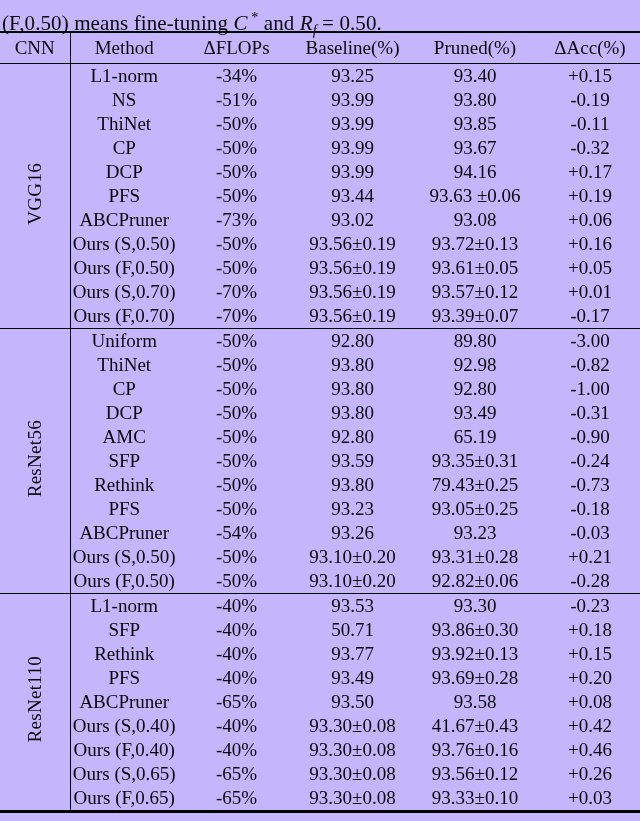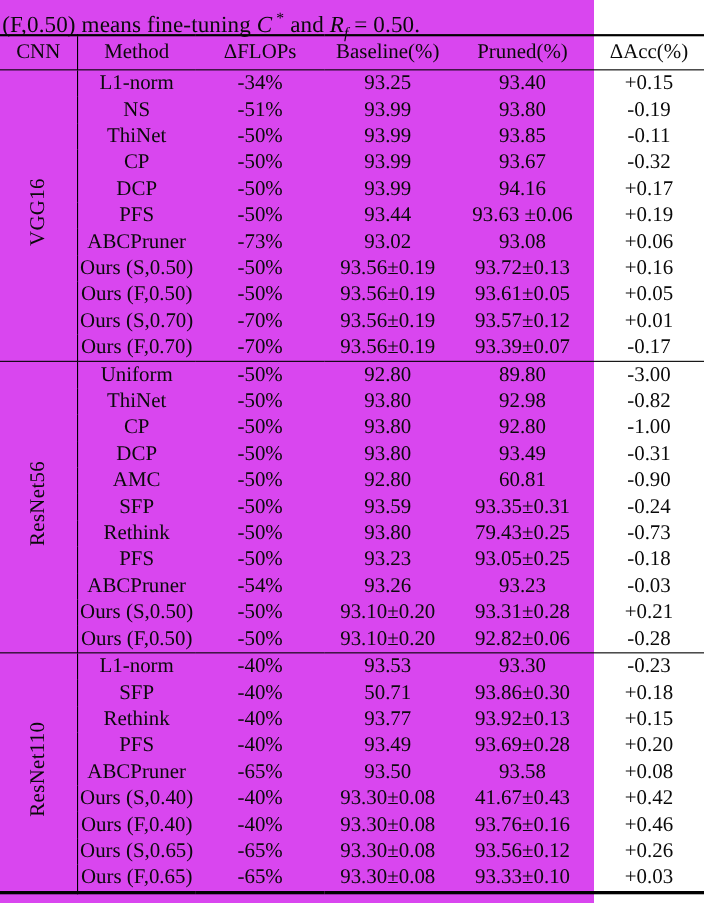--- a/index.html
+++ b/index.html
@@ -6,23 +6,23 @@
     margin: 0;
     padding: 0;
     background: #ffffff;
     width: 640px;
     height: 821px;
     overflow: hidden;
     font-family: "Liberation Serif", "DejaVu Serif", serif;
     color: #0a0a0a;
   }
   .page {
-    width: 540px;
+    width: 640px;
     height: 821px;
-    background: #d946ef;
+    background: #c4b5fd;
     box-sizing: border-box;
   }
   .caption {
     font-size: 21px;
     line-height: 28px;
     height: 31px;
     padding: 3px 2px 0 2px;
     box-sizing: border-box;
     white-space: nowrap;
     letter-spacing: 0.1px;
@@ -213,21 +213,21 @@
           <td class="data-cell">DCP</td>
           <td class="data-cell">-50%</td>
           <td class="data-cell">93.80</td>
           <td class="data-cell">93.49</td>
           <td class="data-cell">-0.31</td>
         </tr>
         <tr>
           <td class="data-cell">AMC</td>
           <td class="data-cell">-50%</td>
           <td class="data-cell">92.80</td>
-          <td class="data-cell">60.81</td>
+          <td class="data-cell">65.19</td>
           <td class="data-cell">-0.90</td>
         </tr>
         <tr>
           <td class="data-cell">SFP</td>
           <td class="data-cell">-50%</td>
           <td class="data-cell">93.59</td>
           <td class="data-cell">93.35±0.31</td>
           <td class="data-cell">-0.24</td>
         </tr>
         <tr>

